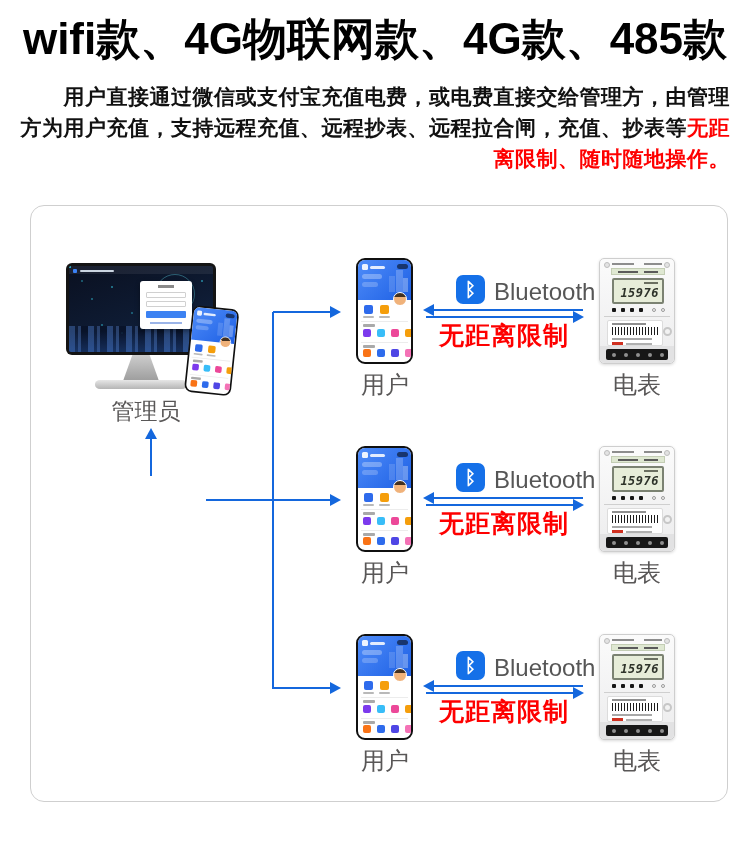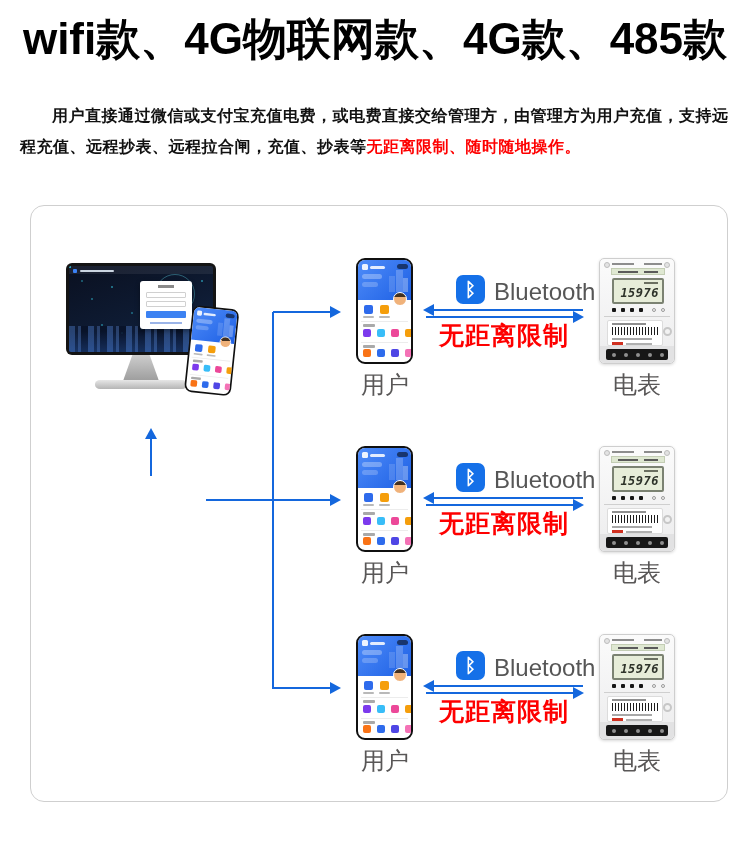--- a/index.html
+++ b/index.html
@@ -2,23 +2,23 @@
 <html><head>
 <meta charset="utf-8">
 <style>
   * { margin:0; padding:0; box-sizing:border-box; }
   html,body { background:#fff; }
   body { width:750px; height:843px; position:relative; font-family:"Liberation Sans","DejaVu Sans",sans-serif; overflow:hidden; }
 
   
   .title { position:absolute; left:0; top:10px; width:750px; text-align:center;
            font-size:44px; font-weight:bold; color:#000; letter-spacing:0; }
-  .desc { position:absolute; left:20px; top:100px; width:710px;
-          font-size:16px; line-height:31px; color:#111; font-weight:600;
-          text-indent:2em; letter-spacing:.5px; }
+  .desc { position:absolute; left:20px; top:81px; width:710px;
+          font-size:21px; line-height:31px; color:#111; font-weight:600;
+          text-indent:2em; letter-spacing:.5px;text-align:right; }
   .desc .red { color:#fe0000; font-weight:700; }
 
   
   .board { position:absolute; left:30px; top:205px; width:698px; height:597px;
            border:1.5px solid #cfcfcf; border-radius:14px; background:#fff; }
 
   .lbl { position:absolute; text-align:center; color:#595757; font-size:24px; }
 
   
   .hline,.vline { position:absolute; background:#1467dd; }
@@ -200,20 +200,21 @@
       <div class="ic c-org" style="left:47px;top:69px;width:8px;height:8px"></div>
       <div class="sep" style="top:82px"></div>
       <div class="hd" style="left:5px;top:85px;width:12px"></div>
       <div class="ic c-org2" style="left:5px;top:89px;width:8px;height:8px"></div>
       <div class="ic c-blue" style="left:19px;top:89px;width:8px;height:8px"></div>
       <div class="ic c-ind" style="left:33px;top:89px;width:8px;height:8px"></div>
       <div class="ic c-pink2" style="left:47px;top:89px;width:8px;height:8px"></div>
     </div>
   </div>
 
+  <div class="lbl" style="left:65px;top:190px;width:100px;font-size:23px">管理员</div>
 
   <div class="tri-u" style="left:114px;top:222px"></div>
   <div class="vline" style="left:119px;top:232px;height:38px"></div>
 
 
   <div class="vline" style="left:241px;top:106px;height:377px"></div>
   <div class="hline" style="left:242px;top:105px;width:58px"></div>
   <div class="tri-r" style="left:299px;top:100px"></div>
   <div class="hline" style="left:175px;top:293px;width:125px"></div>
   <div class="tri-r" style="left:299px;top:288px"></div>

